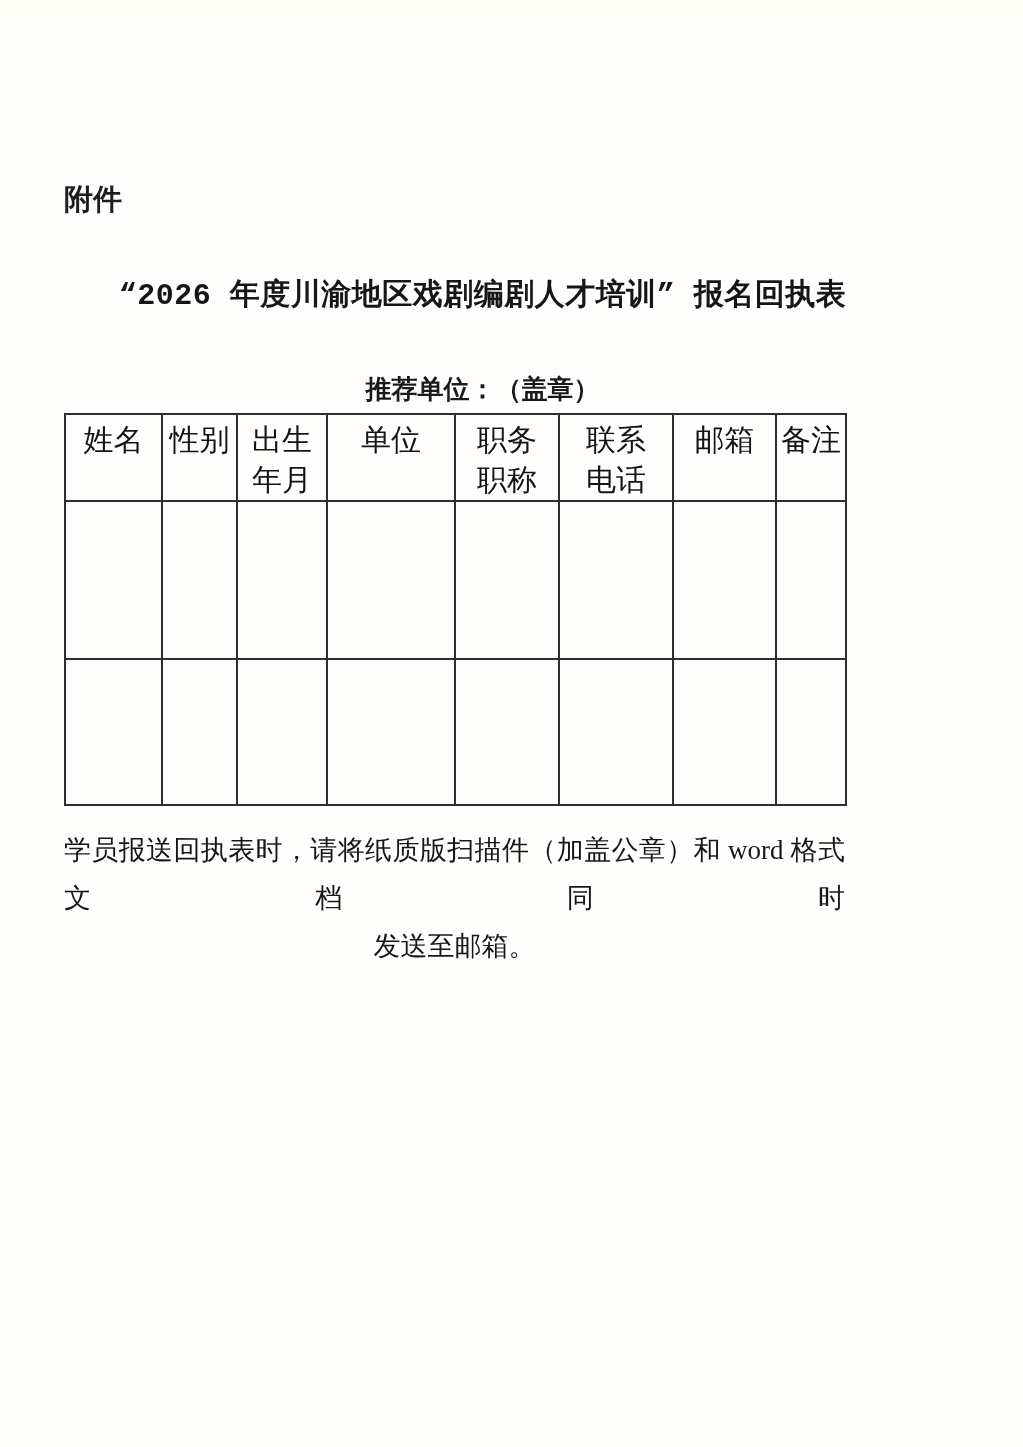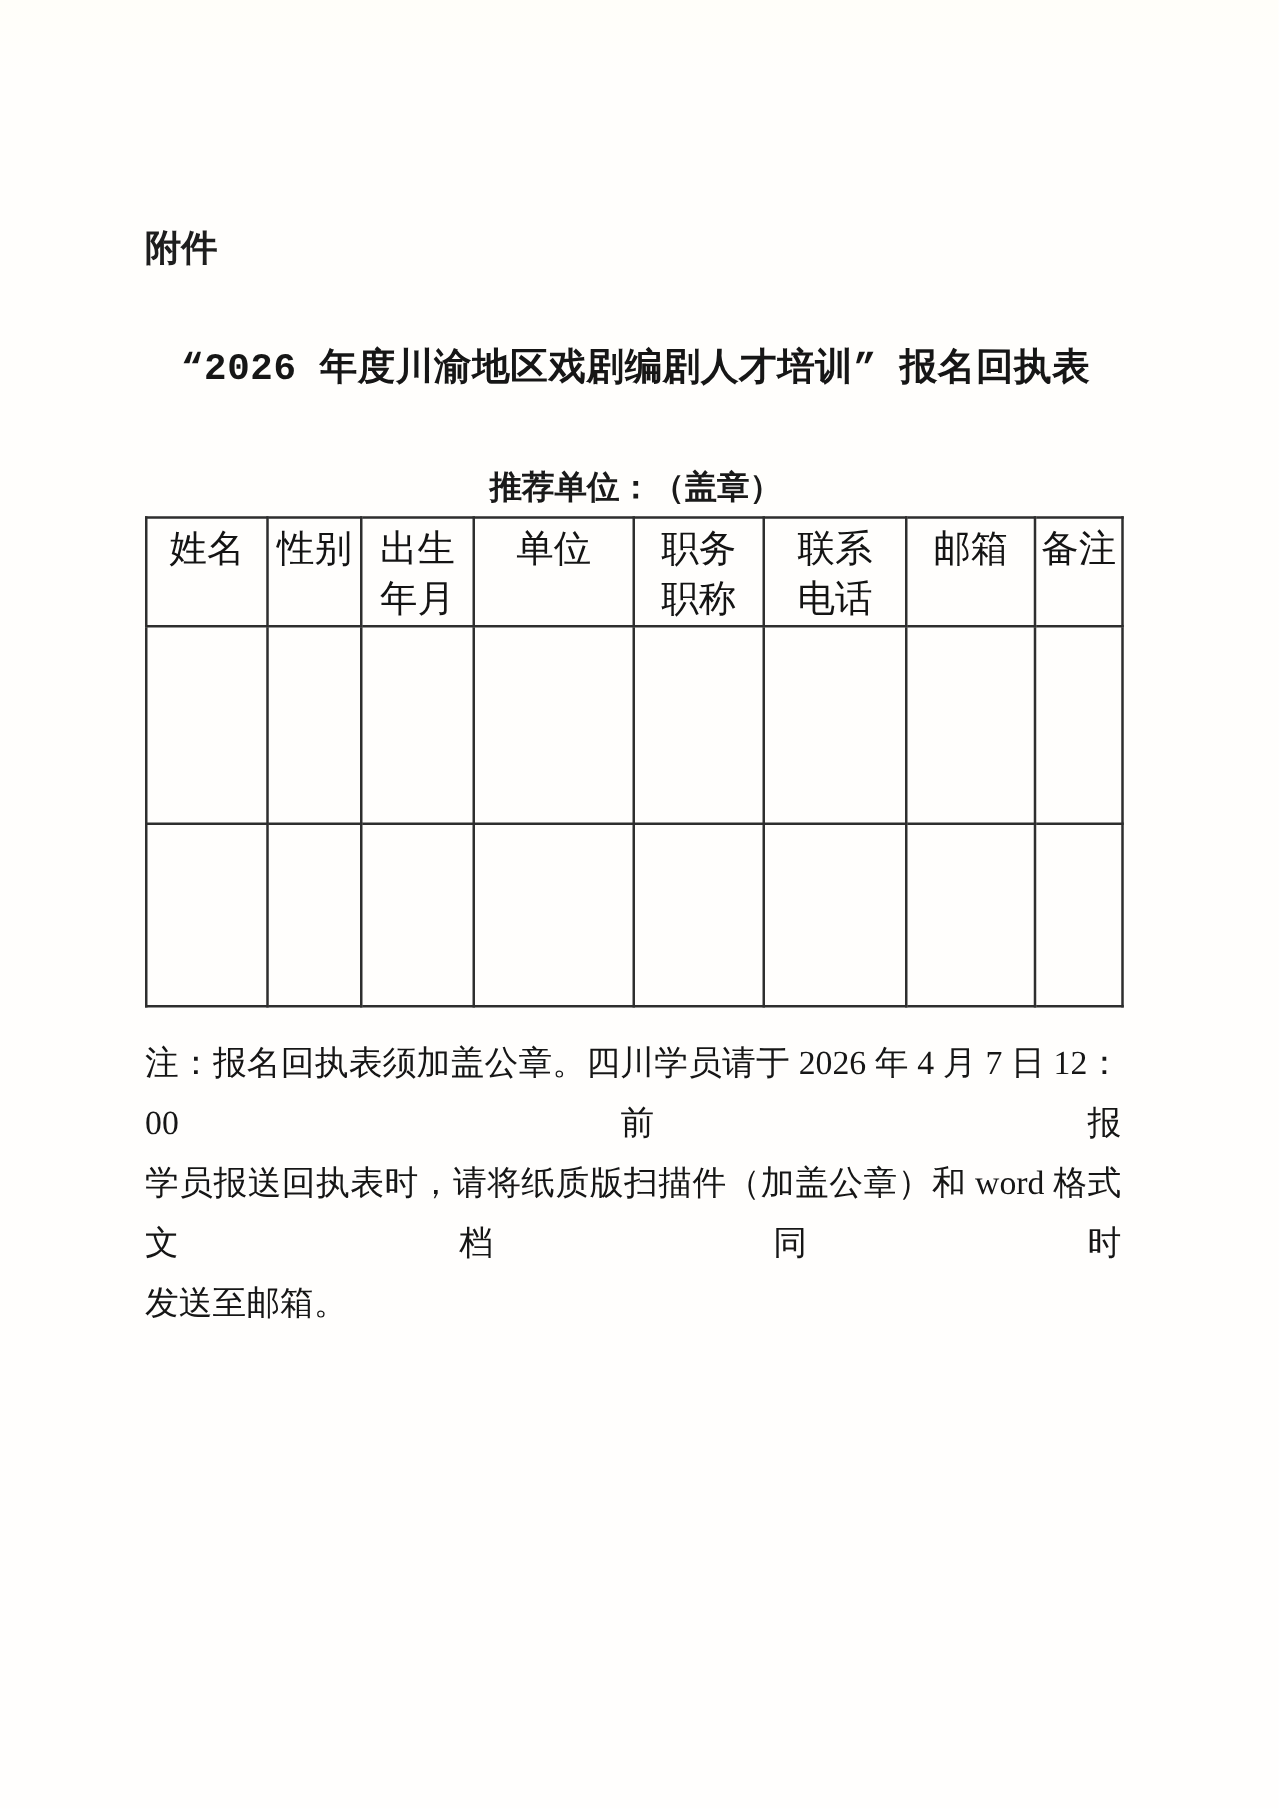--- a/index.html
+++ b/index.html
@@ -8,21 +8,21 @@
     width: 1023px;
     height: 1447px;
     font-family: "Liberation Serif", "DejaVu Serif", serif;
     color: #1c1c1c;
     overflow: hidden;
   }
   .page {
     width: 1023px;
     height: 1447px;
     background: linear-gradient(180deg, #fffef9 0%, #fffefc 4%, #fffefd 100%);
-    padding: 182px 122px 0 116px;
+    padding: 182px 122px 0 64px;
   }
   .attachment {
     font-family: "Liberation Sans", "DejaVu Sans", sans-serif;
     font-weight: 600;
     font-size: 29px;
     line-height: 34px;
     color: #1e1e1e;
     text-align: left;
   }
   .title {
@@ -71,21 +71,21 @@
   tr.body-row-2  { height: 146px; }
   .note {
     margin-top: 20px;
     width: 781px;
     font-family: "Liberation Serif", "DejaVu Serif", serif;
     font-size: 27px;
     line-height: 48px;
     color: #161616;
   }
   .note-line.jl { text-align: justify; text-align-last: justify; }
-  .note-line.ll { text-align: left; }
+  .note-line.ll { text-align: center; }
 </style>
 </head>
 <body>
 
 <div class="page">
 
   <div class="attachment">附件</div>
 
   <div class="title">“2026 年度川渝地区戏剧编剧人才培训” 报名回执表</div>
 
@@ -135,18 +135,17 @@
         <td></td>
         <td></td>
         <td></td>
         <td></td>
         <td></td>
       </tr>
     </tbody>
   </table>
 
   <div class="note">
-    <div class="note-line jl">注：报名回执表须加盖公章。四川学员请于 2026 年 4 月 7 日 12：00 前报</div>
     <div class="note-line jl">学员报送回执表时，请将纸质版扫描件（加盖公章）和 word 格式文档同时</div>
     <div class="note-line ll">发送至邮箱。</div>
   </div>
 
 </div>
 
 </body></html>

